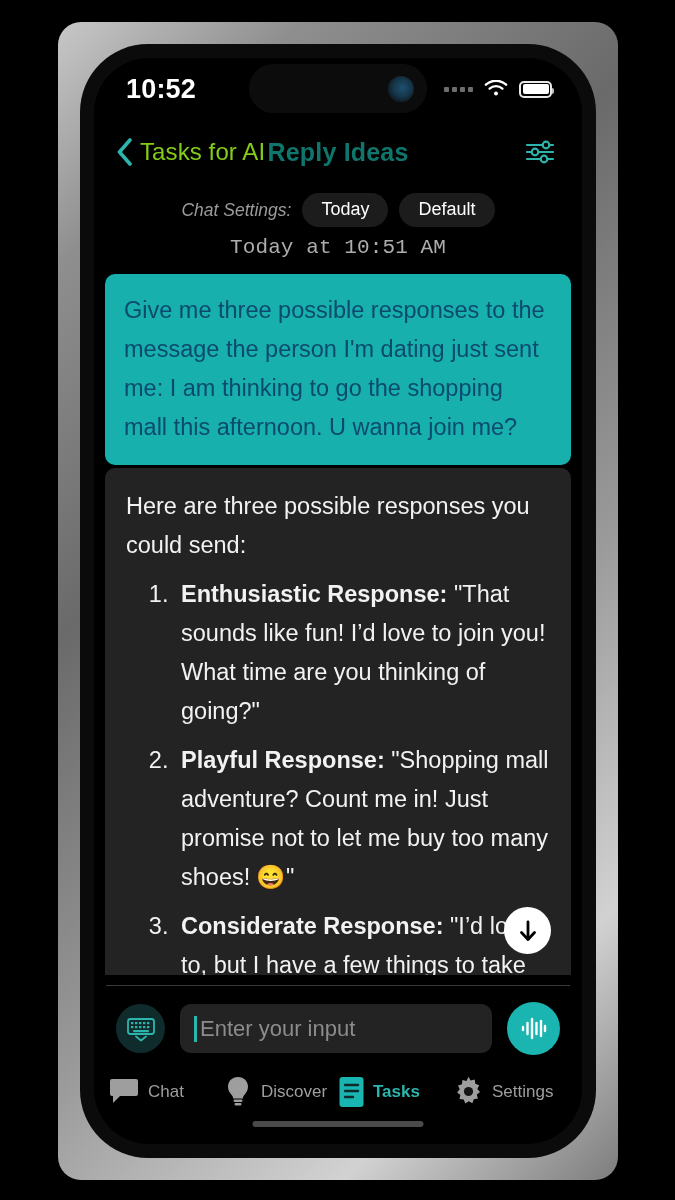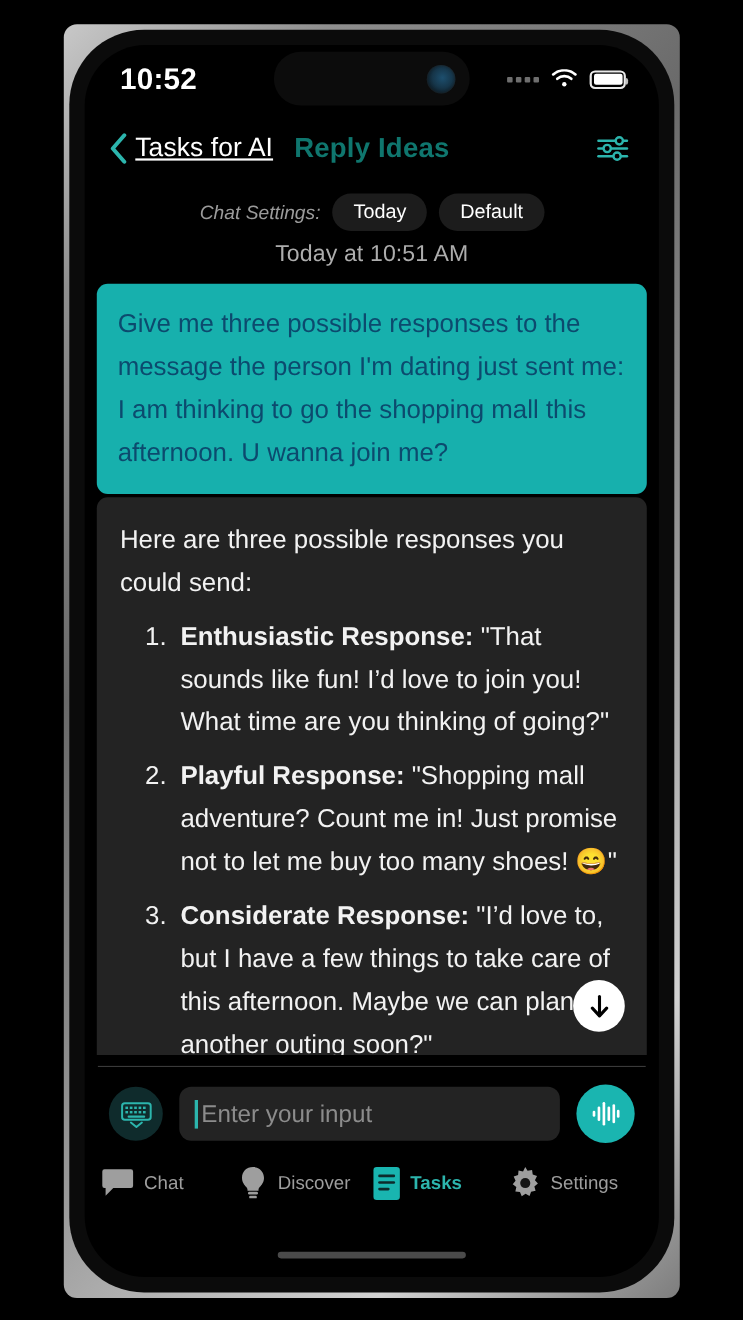--- a/index.html
+++ b/index.html
@@ -11,23 +11,23 @@
     overflow: hidden;
   }
 
   
   #phone-frame {
     position: absolute;
     left: 58px;
     top: 22px;
     width: 560px;
     height: 1158px;
-    border-radius: 12px;
+    border-radius: 23px;
     background: linear-gradient(135deg, #c8c8c8 0%, #8f8f8f 14%, #6a6a6a 36%, #9a9a9a 62%, #d2d2d2 84%, #7d7d7d 100%);
-    padding: 5px;
+    padding: 22px;
   }
   #phone-inner-bezel {
     width: 100%;
     height: 100%;
     border-radius: 68px;
     background: #0b0b0b;
     padding: 14px;
   }
   #phone-screen {
     position: relative;
@@ -113,21 +113,21 @@
     height: 64px;
     display: flex;
     align-items: center;
     padding: 0 26px 0 22px;
   }
   #back-button {
     display: flex; align-items: center; gap: 7px;
     color: #1bb7ac; cursor: pointer;
   }
   #chevron-left-icon { width: 17px; height: 28px; display:block; }
-  #back-label { font-size: 24px; color: #ffffff; letter-spacing: 0.1px; text-decoration: underline; }
+  #back-label { font-size: 24px; color: #84cc16; letter-spacing: 0.1px; }
   #nav-title {
     position: absolute; left: 50%; transform: translateX(-50%);
     color: #0f766e; font-size: 25px; font-weight: bold; letter-spacing: 0.2px;
   }
   #nav-settings-button { margin-left: auto; cursor: pointer; line-height: 0; }
   #sliders-icon { width: 32px; height: 30px; display:block; }
 
   
   #chat-settings-row {
     display: flex; align-items: center; justify-content: center;
@@ -142,20 +142,21 @@
     border-radius: 17px;
     cursor: pointer;
     white-space: nowrap;
   }
   #conversation-timestamp {
     text-align: center;
     color: #adadad;
     font-size: 21px;
     padding-top: 9px;
     letter-spacing: 0.1px;
+    font-family: Liberation Mono, monospace;
   }
 
   
   #message-scroll {
     position: relative;
     padding: 15px 11px 0 11px;
     height: 716px;
     overflow: hidden;
   }
   #user-bubble {

